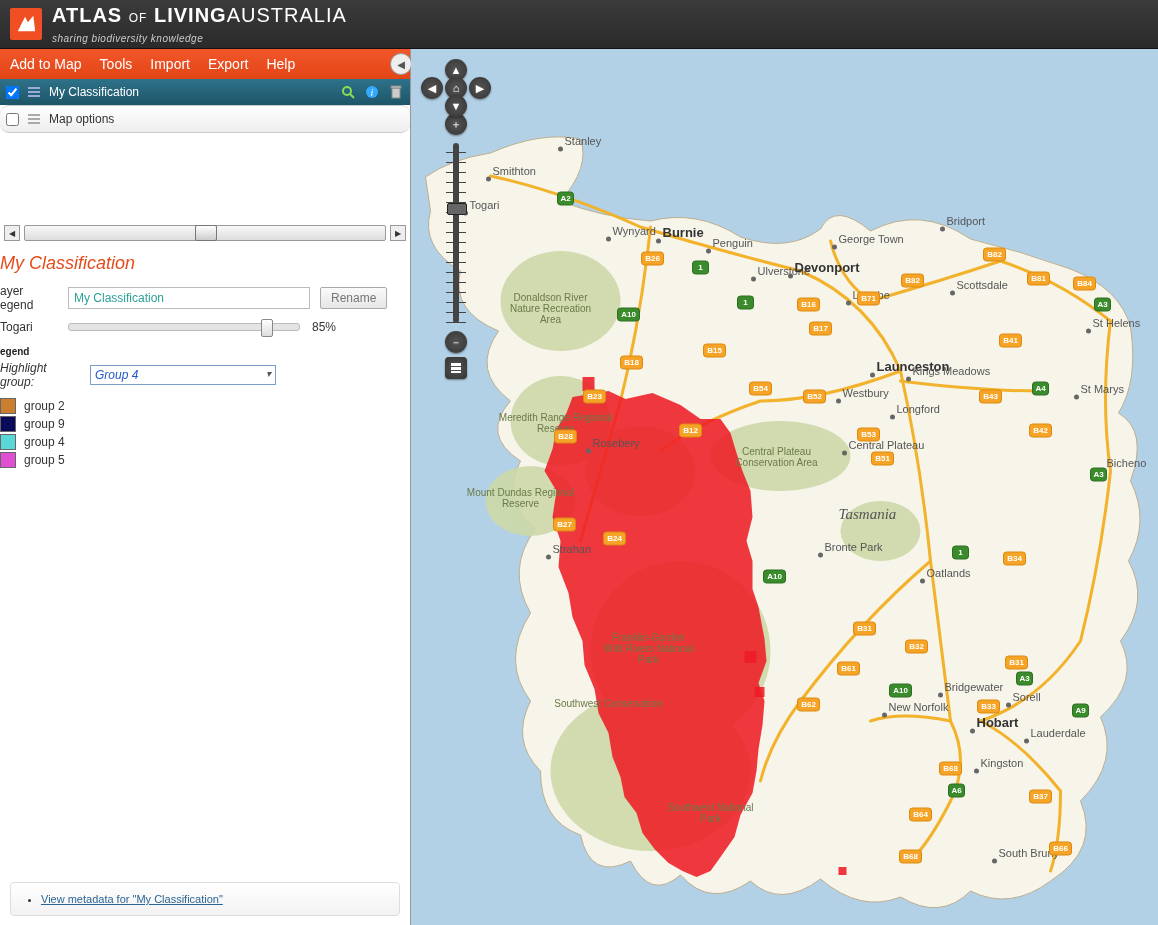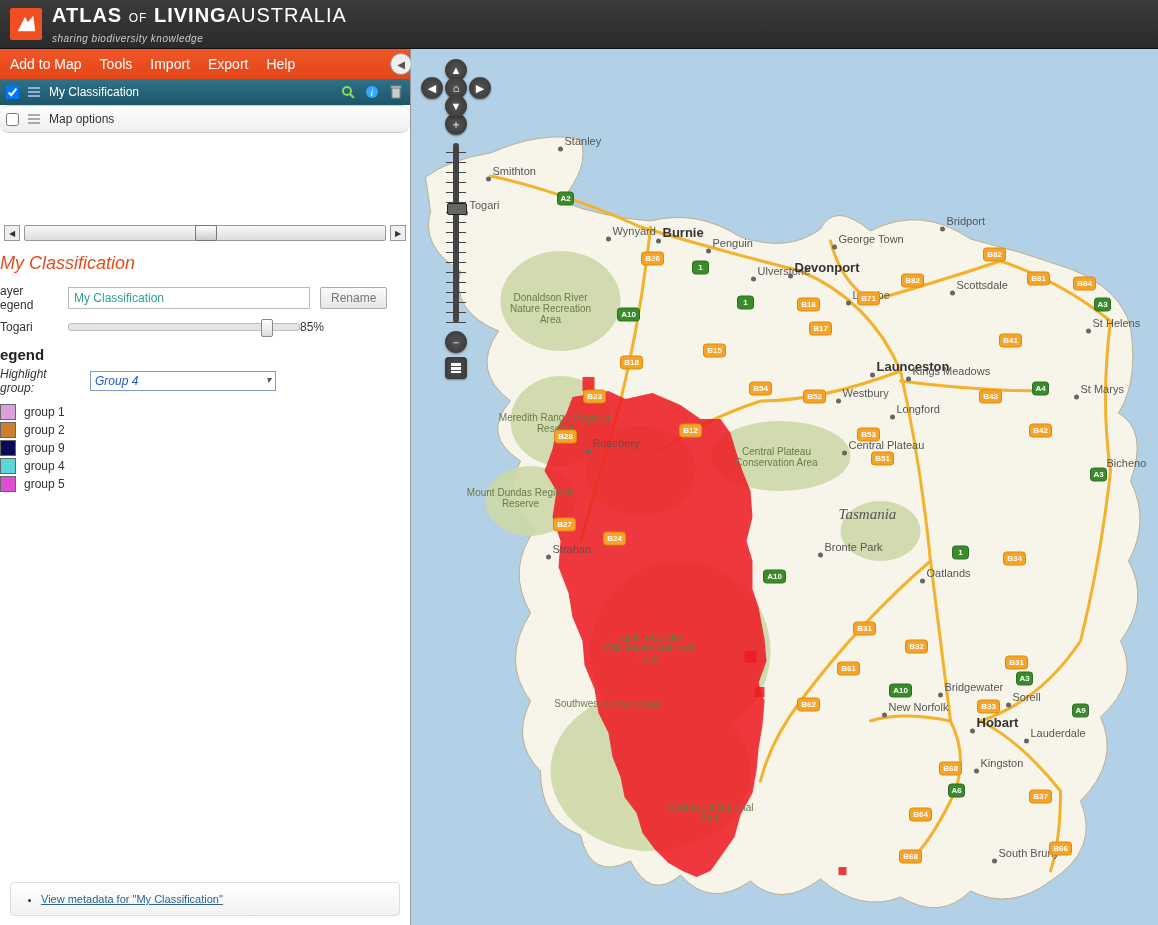--- a/index.html
+++ b/index.html
@@ -26,24 +26,24 @@
   .hscroll{height:20px;display:flex;align-items:center;padding:0 4px;gap:4px;}
   .hscroll .arrow{width:14px;height:14px;border:1px solid #999;background:#eee;font-size:8px;display:flex;align-items:center;justify-content:center;cursor:pointer;}
   .hscroll .track{flex:1;height:14px;border:1px solid #999;background:linear-gradient(#f8f8f8,#ddd);border-radius:2px;position:relative;}
   .hscroll .thumb{position:absolute;left:170px;top:-1px;width:20px;height:14px;border:1px solid #777;background:linear-gradient(#fff,#ccc);border-radius:2px;}
   .panel{padding:6px 6px 0 0;}
   .panel-title{font-style:italic;color:#e44c1b;font-size:18px;margin:4px 0 10px 0;}
   .form-row{display:flex;align-items:center;gap:10px;margin:8px 0;font-size:12px;color:#333;}
   .form-row label{width:58px;}
   .text-input{border:1px solid #bbb;padding:3px 5px;font-size:12px;color:#2aa198;width:230px;}
   .btn{border:1px solid #aaa;background:linear-gradient(#fafafa,#e6e6e6);padding:3px 10px;font-size:12px;color:#777;border-radius:2px;cursor:pointer;}
-  .slider-wrap{display:flex;align-items:center;gap:0;}
+  .slider-wrap{display:flex;align-items:center;gap:12px;}
   .slider{position:relative;width:230px;height:6px;background:#e4e4e4;border:1px solid #bbb;border-radius:3px;}
   .slider .knob{position:absolute;top:-5px;width:10px;height:16px;border:1px solid #888;background:linear-gradient(#fff,#ddd);border-radius:2px;cursor:pointer;}
-  .section-label{font-weight:bold;font-size:15px;margin-top:12px;color:#222;}
+  .section-label{font-weight:bold;font-size:10px;margin-top:12px;color:#222;}
   .combo{border:1px solid #7a9ecb;background:#fff;padding:2px 20px 2px 4px;font-size:12px;color:#2159c9;position:relative;display:inline-block;min-width:160px;}
   .combo::after{content:"▾";position:absolute;right:4px;top:2px;color:#555;font-size:10px;}
   .legend{margin-top:8px;}
   .legend-row{display:flex;align-items:center;gap:8px;font-size:12px;padding:1px 0;}
   .swatch{width:14px;height:14px;border:1px solid #666;}
   .footer-link{position:absolute;bottom:10px;left:10px;right:10px;background:linear-gradient(#fff,#f2f2f2);border:1px solid #ddd;border-radius:4px;padding:10px 12px;font-size:11px;}
   .footer-link ul{margin:0;padding-left:18px;}
   .footer-link a{color:#2a6496;text-decoration:underline;}
   
   .map{flex:1;position:relative;background:#b3d1e6;overflow:hidden;}
@@ -160,24 +160,20 @@
         </div>
       </div>
 
       <div class="section-label">egend</div>
       <div class="form-row" style="margin-top:4px;font-style:italic;">
         <span style="width:80px;">Highlight group:</span>
         <span class="combo"><span>Group 4</span></span>
       </div>
 
       <div class="legend" id="legend">
-          <div class="legend-row">
-            <span class="swatch" style="background:#d9a0d9"></span>
-            <span>group 1</span>
-          </div>
           <div class="legend-row">
             <span class="swatch" style="background:#c97f2d"></span>
             <span>group 2</span>
           </div>
           <div class="legend-row">
             <span class="swatch" style="background:#0a0a5a"></span>
             <span>group 9</span>
           </div>
           <div class="legend-row">
             <span class="swatch" style="background:#5ad8d8"></span>

